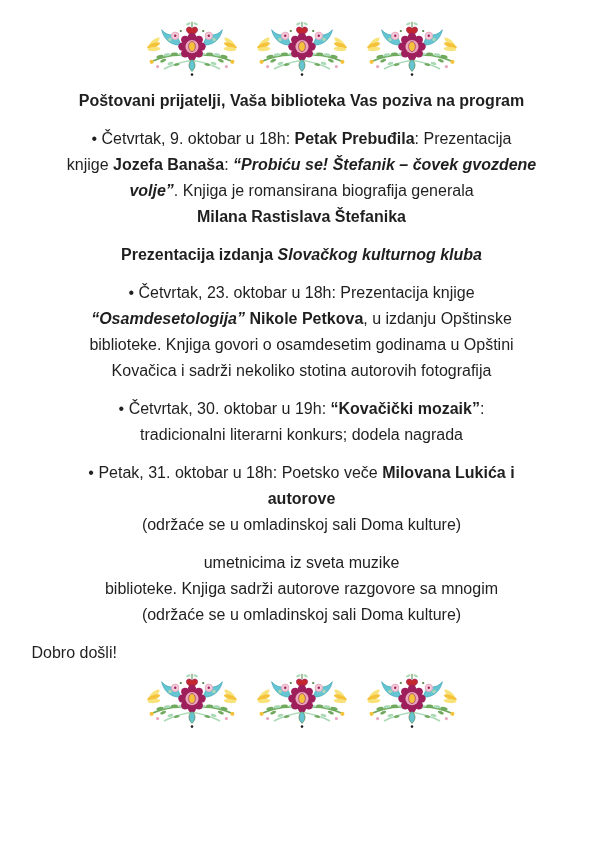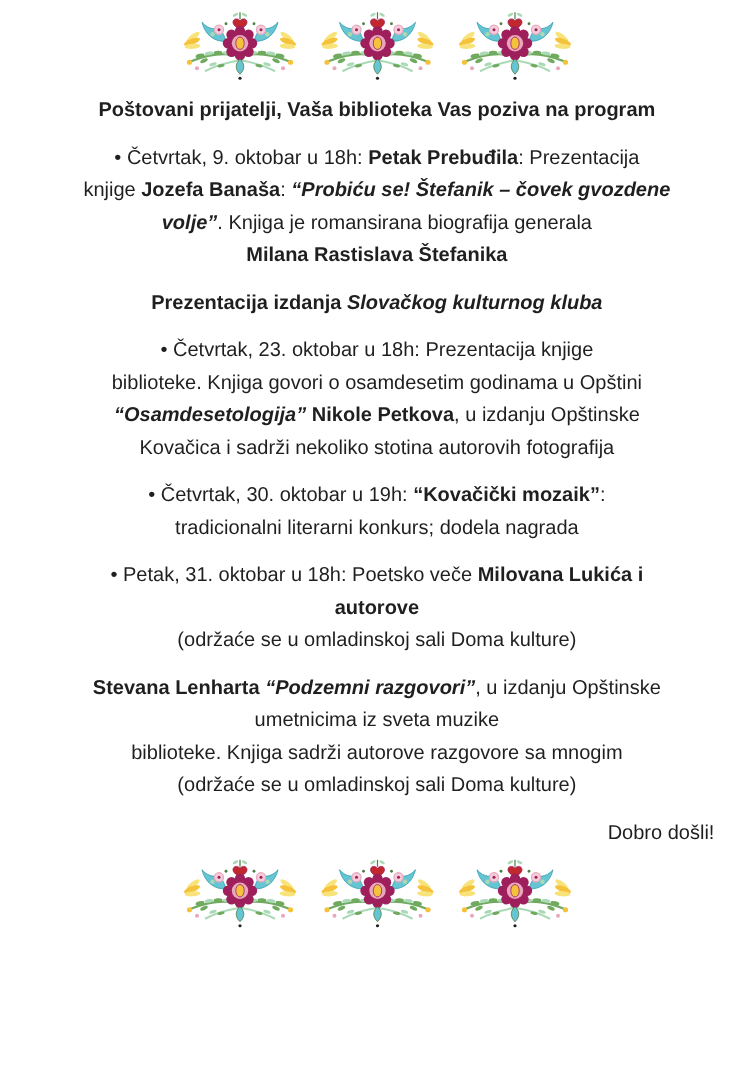--- a/index.html
+++ b/index.html
@@ -6,21 +6,21 @@
   .page {
     position: relative;
     width: 603px;
     height: 854px;
     margin: 0 auto;
     background: #ffffff;
     font-family: "Liberation Sans", sans-serif;
     color: var(--ink, #1f1f1f);
     overflow: hidden;
     box-sizing: border-box;
-    padding-top: 8px;
+    padding-top: 20px;
   }
   .ornament-row {
     display: flex;
     justify-content: center;
     gap: 14px;
     height: 58px;
   }
   .ornament-row svg { width: 96px; height: 58px; display: block; }
   .content {
     width: 540px;
@@ -32,21 +32,21 @@
   .event-para { margin-bottom: 12px; }
   .line { white-space: nowrap; }
   .s-r  { font-weight: 400; font-style: normal; }
   .s-b  { font-weight: 700; font-style: normal; }
   .s-bi { font-weight: 700; font-style: italic; }
   .footer-line {
     font-size: 16px;
     line-height: 26px;
     margin-top: 12px;
     margin-bottom: 6px;
-    text-align: right;
+    text-align: left;
   }
   .sym-defs { position: absolute; width: 0; height: 0; overflow: hidden; }
 </style>
 </head>
 <body>
 
 <div class="page">
 
   <svg class="sym-defs" xmlns="http://www.w3.org/2000/svg" aria-hidden="true">
     <defs>
@@ -128,35 +128,34 @@
         <div class="line"><span class="s-r">• Četvrtak, 9. oktobar u 18h: </span><span class="s-b">Petak Prebuđila</span><span class="s-r">: Prezentacija</span></div>
         <div class="line"><span class="s-r">knjige </span><span class="s-b">Jozefa Banaša</span><span class="s-r">: </span><span class="s-bi">“Probiću se! Štefanik – čovek gvozdene</span></div>
         <div class="line"><span class="s-bi">volje”</span><span class="s-r">. Knjiga je romansirana biografija generala</span></div>
         <div class="line"><span class="s-b">Milana Rastislava Štefanika</span></div>
       </div>
     <div class="para event-para">
         <div class="line"><span class="s-b">Prezentacija izdanja </span><span class="s-bi">Slovačkog kulturnog kluba</span></div>
       </div>
     <div class="para event-para">
         <div class="line"><span class="s-r">• Četvrtak, 23. oktobar u 18h: Prezentacija knjige</span></div>
+        <div class="line"><span class="s-bi">“Osamdesetologija”</span><span class="s-r"> </span><span class="s-b">Nikole Petkova</span><span class="s-r">, u izdanju Opštinske</span></div>
         <div class="line"><span class="s-r">biblioteke. Knjiga govori o osamdesetim godinama u Opštini</span></div>
-        <div class="line"><span class="s-bi">“Osamdesetologija”</span><span class="s-r"> </span><span class="s-b">Nikole Petkova</span><span class="s-r">, u izdanju Opštinske</span></div>
         <div class="line"><span class="s-r">Kovačica i sadrži nekoliko stotina autorovih fotografija</span></div>
       </div>
     <div class="para event-para">
         <div class="line"><span class="s-r">• Četvrtak, 30. oktobar u 19h: </span><span class="s-b">“Kovačički mozaik”</span><span class="s-r">:</span></div>
         <div class="line"><span class="s-r">tradicionalni literarni konkurs; dodela nagrada</span></div>
       </div>
     <div class="para event-para">
         <div class="line"><span class="s-r">• Petak, 31. oktobar u 18h: Poetsko veče </span><span class="s-b">Milovana Lukića i</span></div>
         <div class="line"><span class="s-b">autorove</span></div>
         <div class="line"><span class="s-r">(održaće se u omladinskoj sali Doma kulture)</span></div>
       </div>
     <div class="para event-para">
-        <div class="line"><span class="s-b">Stevana Lenharta </span><span class="s-bi">“Podzemni razgovori”</span><span class="s-r">, u izdanju Opštinske</span></div>
         <div class="line"><span class="s-r">umetnicima iz sveta muzike</span></div>
         <div class="line"><span class="s-r">biblioteke. Knjiga sadrži autorove razgovore sa mnogim</span></div>
         <div class="line"><span class="s-r">(održaće se u omladinskoj sali Doma kulture)</span></div>
       </div>
 
     <div class="footer-line">Dobro došli!</div>
   </div>
 
   <div class="ornament-row">
     <svg viewBox="0 0 120 72">

